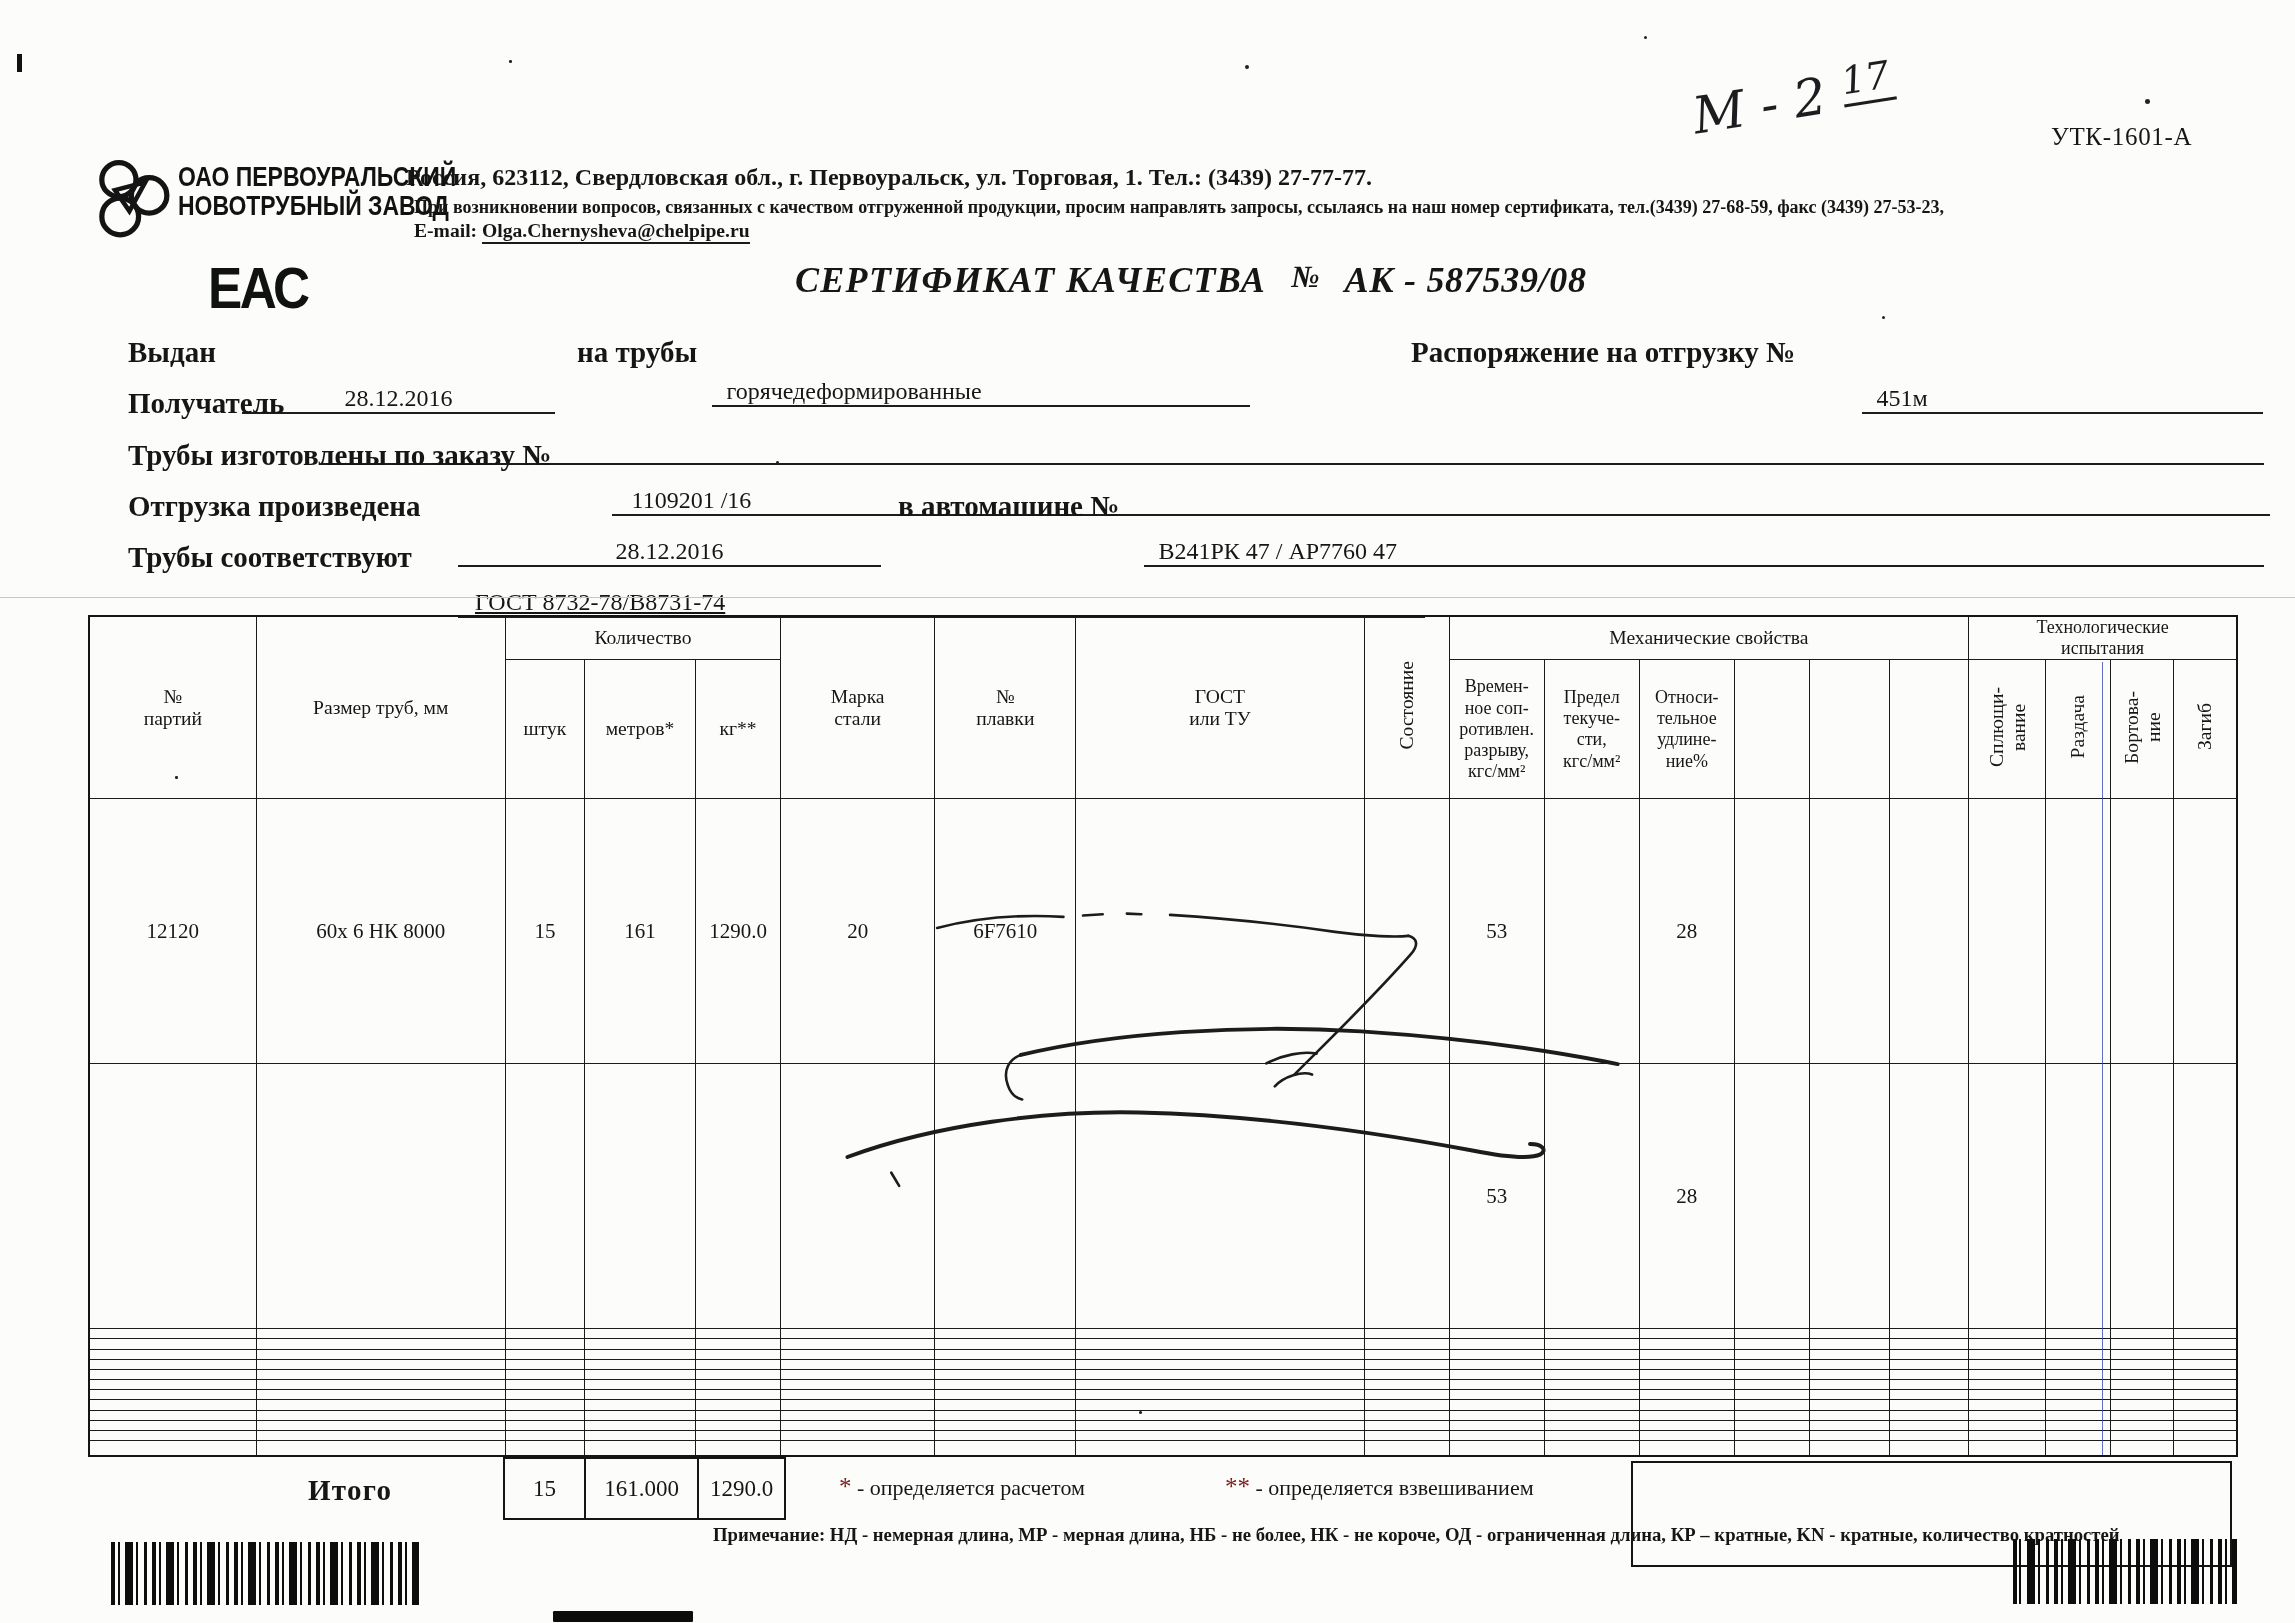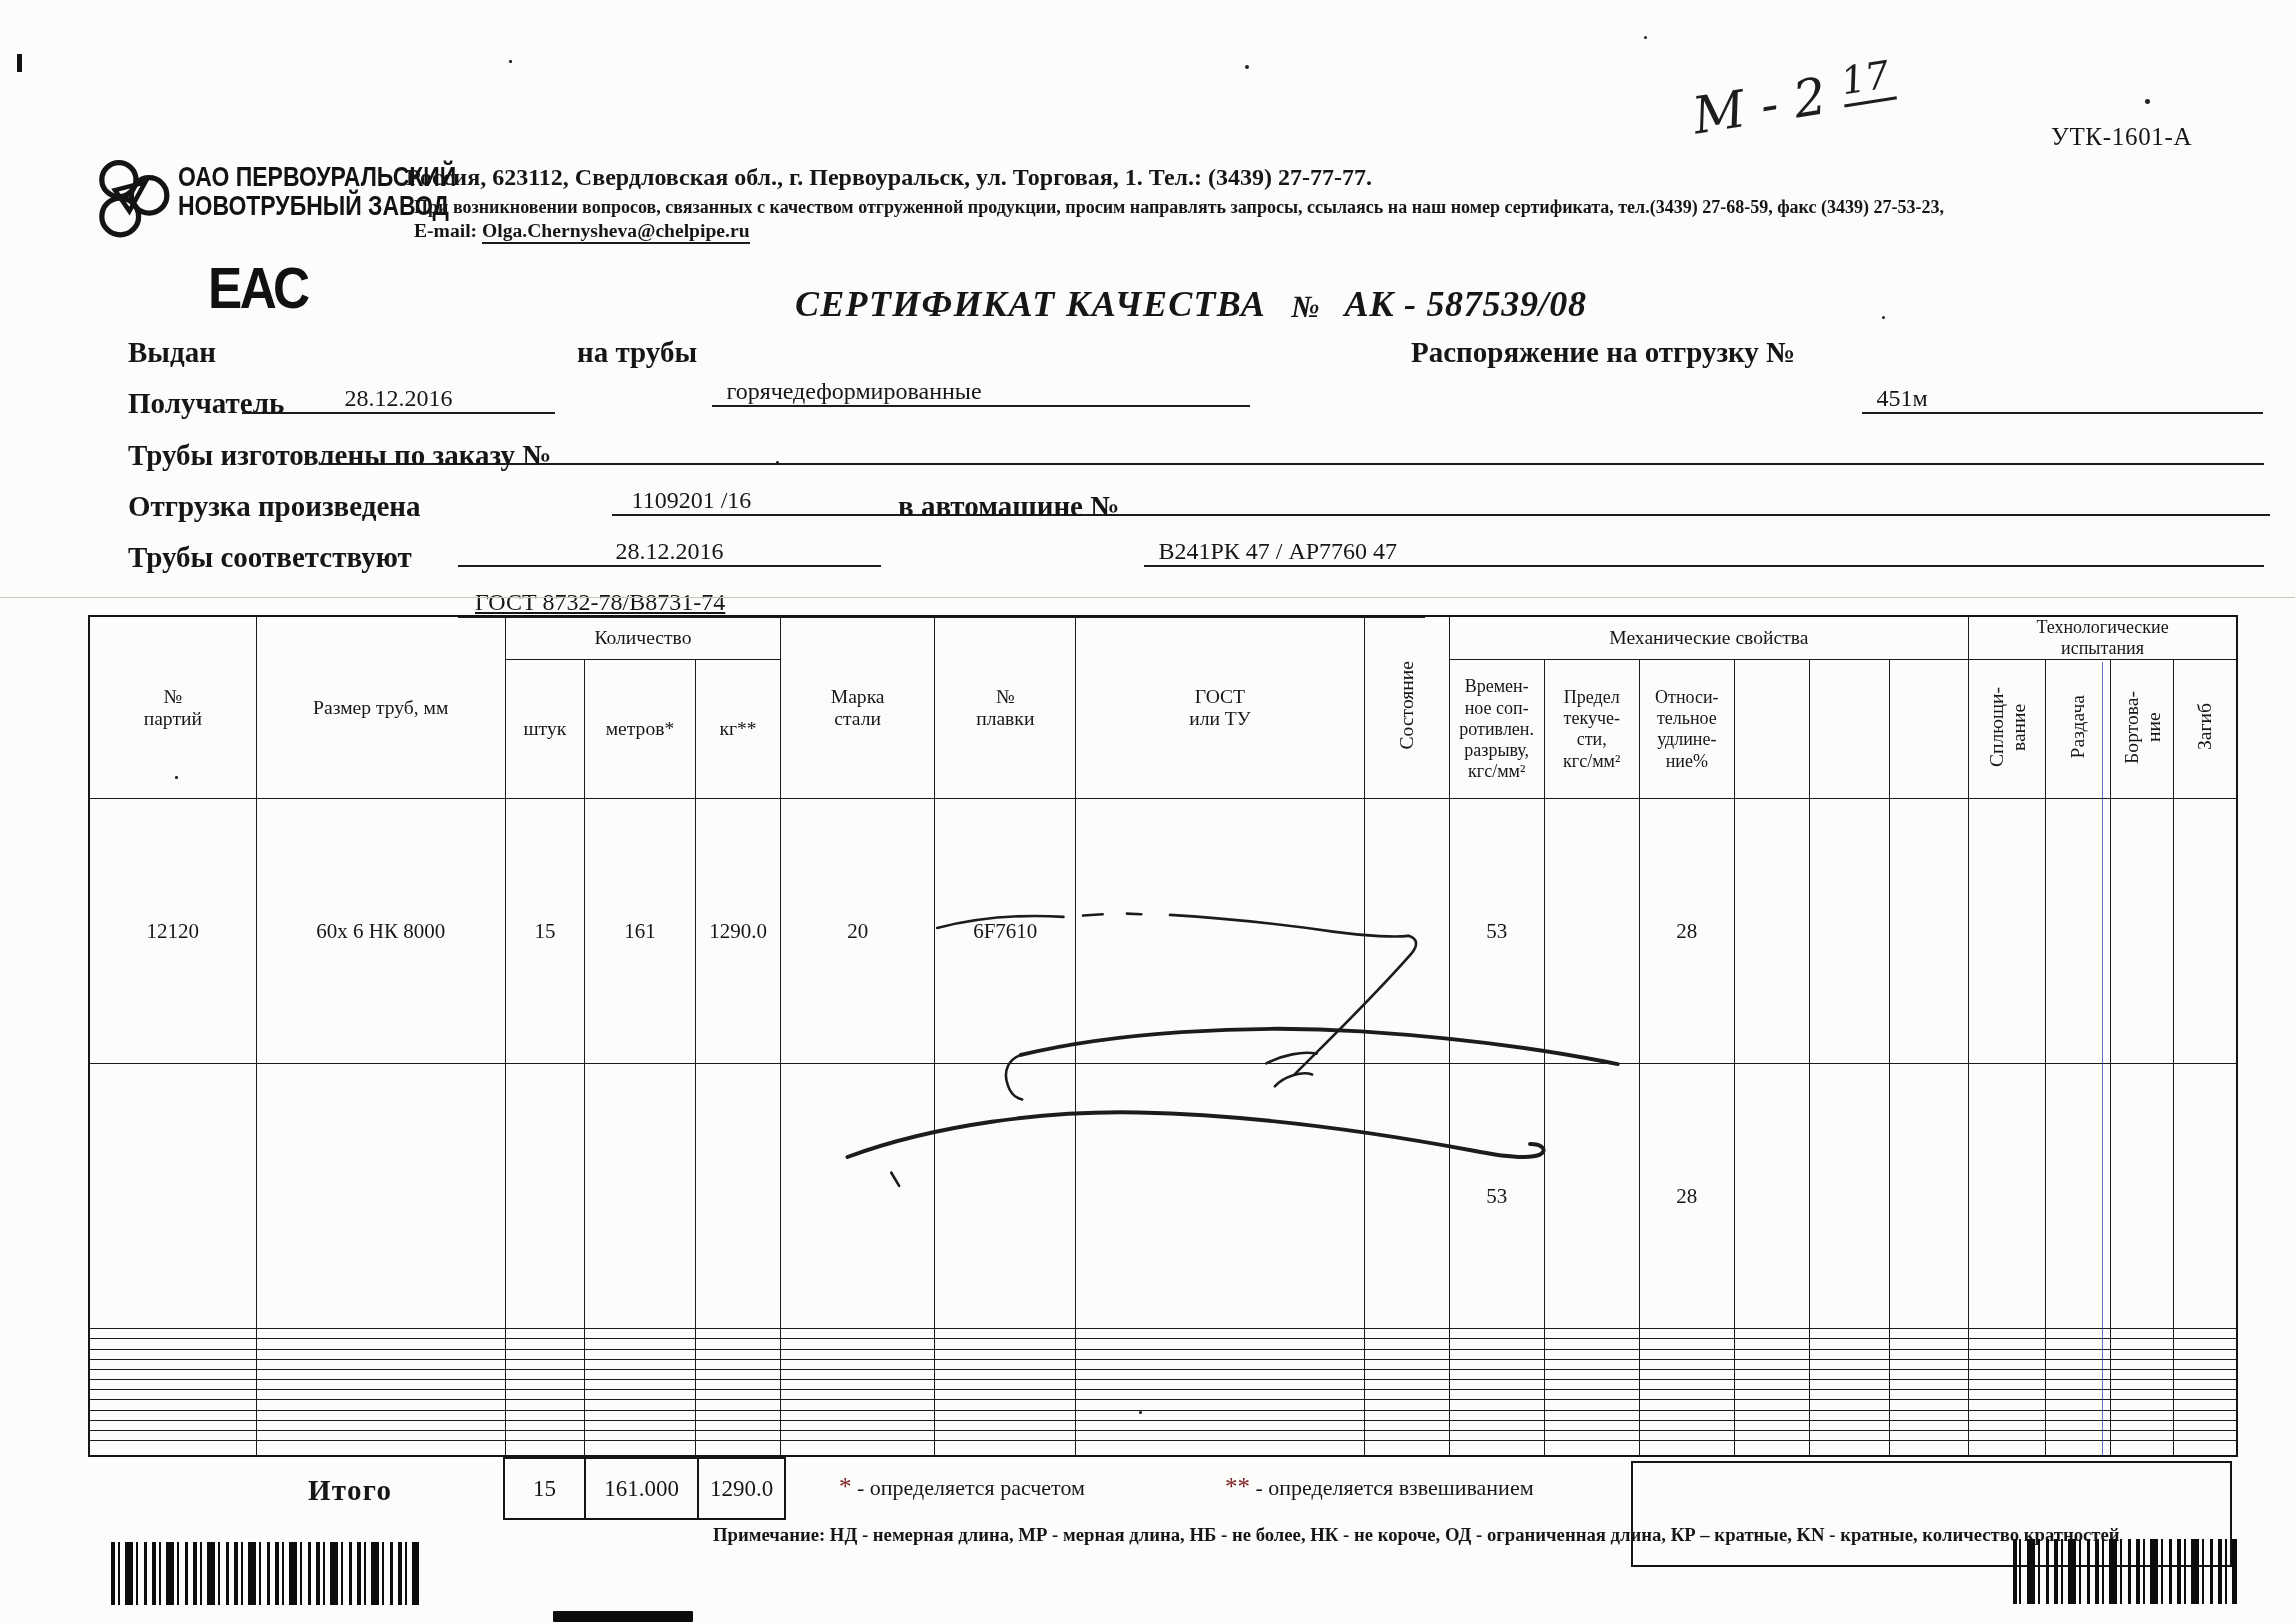--- a/index.html
+++ b/index.html
@@ -14,22 +14,22 @@
   #addr1{left:406px;top:164px;font-size:24px;font-weight:bold;}
   #addr2{left:414px;top:197px;font-size:18px;font-weight:bold;}
   #addr3{left:414px;top:220px;font-size:19.6px;font-weight:bold;}
   #addr3 .email{border-bottom:2.6px solid #1a1a1a;padding-bottom:0.7px;}
   #handwriting{left:1692px;top:71px;transform:rotate(-9deg);font-family:"DejaVu Serif",serif;
     font-style:italic;font-size:51px;color:#1d1d1f;white-space:nowrap;}
   #handwriting .sup{display:inline-block;font-size:38px;transform:translateY(-15.7px);border-bottom:3.9px solid #1d1d1f;padding:0 3.9px 1.3px 1.3px;}
   #form-code{left:2051px;top:123px;font-size:25px;letter-spacing:0.7px;}
   #eac-mark{left:208px;top:255px;font-family:"Liberation Sans",sans-serif;font-weight:900;
     font-size:54px;letter-spacing:-2.6px;transform:scale(.95,1.06);transform-origin:left top;color:#101210;}
-  #title-row{left:795px;top:259px;display:flex;align-items:flex-end;gap:25px;
-    font-style:italic;font-weight:bold;white-space:nowrap;margin-top:24px;}
+  #title-row{left:795px;top:259px;display:flex;align-items:flex-start;gap:25px;
+    font-style:italic;font-weight:bold;white-space:nowrap;}
   #title-row .t1{font-size:36px;letter-spacing:1.3px;}
   #title-row .t2{font-size:31px;}
   #title-row .t3{font-size:36px;letter-spacing:0.7px;}
   
   .flabel{font-size:29px;font-weight:bold;white-space:nowrap;}
   .fline{border-bottom:2px solid #1d1d1d;font-size:24px;white-space:nowrap;margin-top:42px;}
   .fline{display:flex;align-items:flex-end;}
   .center{justify-content:center;}
   #divider{left:0;top:597px;width:2295px;height:1.3px;background:#c7c7c2;}
   

